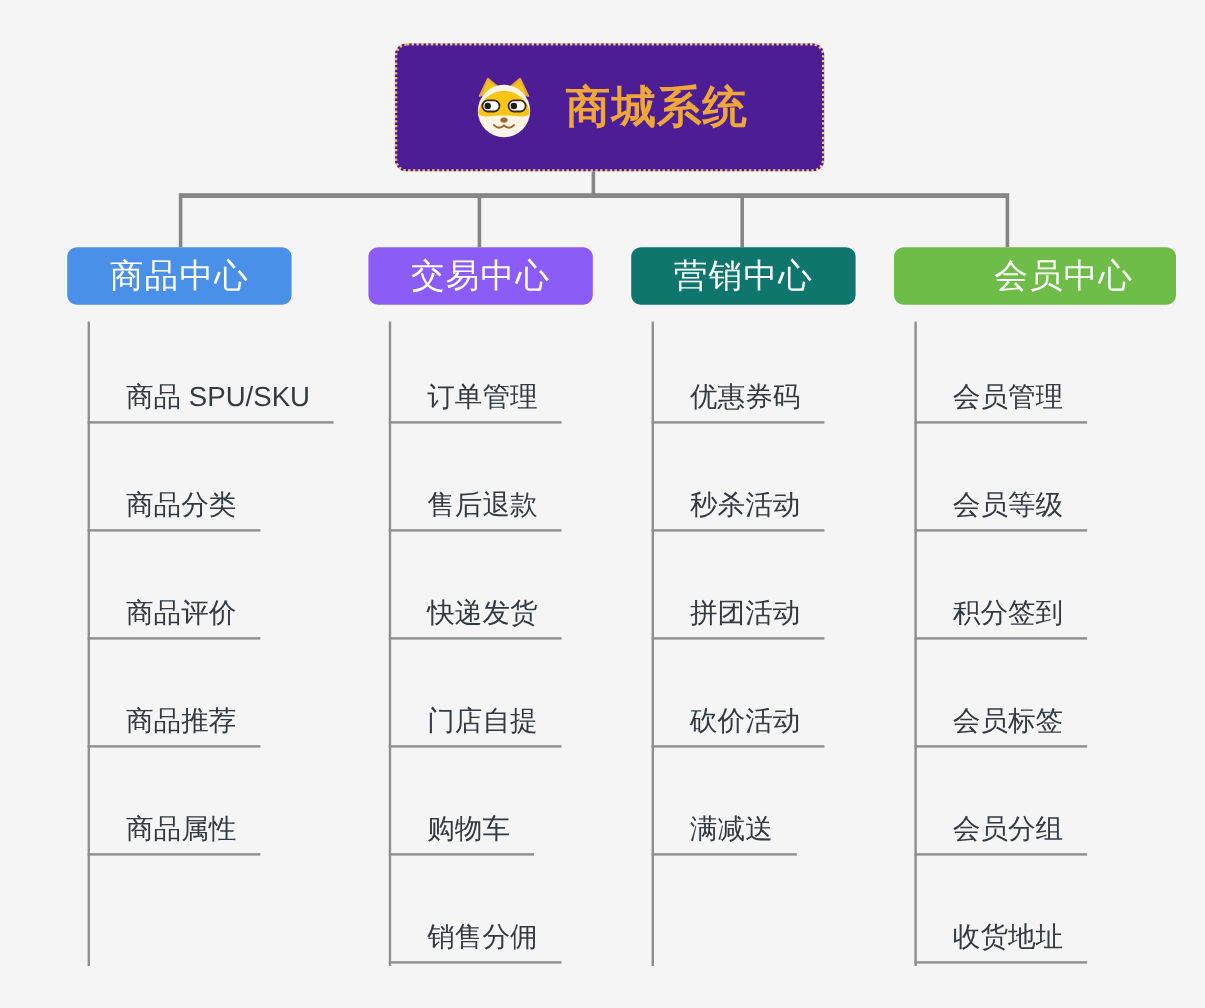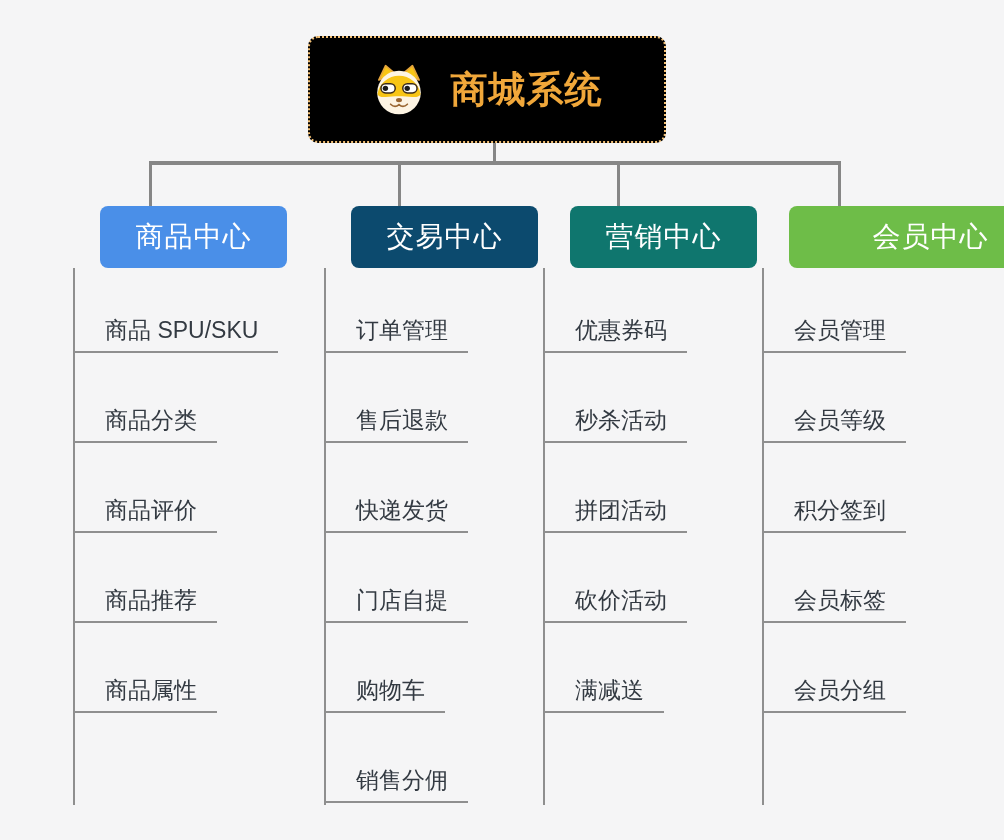--- a/index.html
+++ b/index.html
@@ -20,40 +20,40 @@
   .top-bar     { left: 149px; top: 161px; width: 692px; height: 4px; }
   .drop        { top: 165px; width: 3px; height: 41px; }
   .drop-0 { left: 149px; } .drop-1 { left: 398px; }
   .drop-2 { left: 617px; } .drop-3 { left: 838px; }
 
   .trunk { position: absolute; top: 268px; width: 2px; height: 537px; background: #8f8f8f; }
   .t0 { left: 73px; } .t1 { left: 324px; } .t2 { left: 543px; } .t3 { left: 762px; }
 
   
   .root-node {
-    position: absolute; left: 308px; top: 36px;
+    position: absolute; left: 329px; top: 36px;
     width: 358px; height: 107px; box-sizing: border-box;
-    background: #000000;
+    background: #4c1d95;
     border: 2px dotted #f3c075;
     border-radius: 10px;
     display: flex; align-items: center; justify-content: center;
     gap: 25px;
   }
   .root-title {
     font-size: 37px; font-weight: bold; letter-spacing: 1px;
     white-space: nowrap;
   }
   .dog-icon { width: 54px; height: 52px; flex: 0 0 auto; }
 
   
   .branch-node {
     position: absolute; top: 206px;
-    width: 187px; height: 62px;
+    width: 187px; height: 48px;
     border-radius: 8px;
-    display: flex; align-items: center; justify-content: center; margin-left: 44px;
+    display: flex; align-items: center; justify-content: center;
   }
   .n0 { left: 56px; } .n1 { left: 307px; } .n2 { left: 526px; } .n3 { left: 745px; padding-left: 48px; }
   .branch-label {
     color: #ffffff; font-size: 28px; letter-spacing: 1px; white-space: nowrap;
   }
 
   
   .leaf-col { position: absolute; top: 315px; }
   .c0 { left: 73px; } .c1 { left: 324px; } .c2 { left: 543px; } .c3 { left: 762px; }
   .leaf-item {
@@ -104,21 +104,21 @@
     <div class="leaf-col c0">
         <div class="leaf-item">商品 SPU/SKU</div>
         <div class="leaf-item">商品分类</div>
         <div class="leaf-item">商品评价</div>
         <div class="leaf-item">商品推荐</div>
         <div class="leaf-item">商品属性</div>
       </div>
   </div>
 
   <div>
-    <div class="branch-node n1" style="background: #0c4a6e;">
+    <div class="branch-node n1" style="background: #8b5cf6;">
       <span class="branch-label">交易中心</span>
     </div>
     <div class="trunk t1"></div>
     <div class="leaf-col c1">
         <div class="leaf-item">订单管理</div>
         <div class="leaf-item">售后退款</div>
         <div class="leaf-item">快递发货</div>
         <div class="leaf-item">门店自提</div>
         <div class="leaf-item">购物车</div>
         <div class="leaf-item">销售分佣</div>
@@ -143,16 +143,17 @@
     <div class="branch-node n3" style="background: rgb(110, 189, 72);">
       <span class="branch-label">会员中心</span>
     </div>
     <div class="trunk t3"></div>
     <div class="leaf-col c3">
         <div class="leaf-item">会员管理</div>
         <div class="leaf-item">会员等级</div>
         <div class="leaf-item">积分签到</div>
         <div class="leaf-item">会员标签</div>
         <div class="leaf-item">会员分组</div>
+        <div class="leaf-item">收货地址</div>
       </div>
   </div>
 
 </div>
 
 </body></html>

